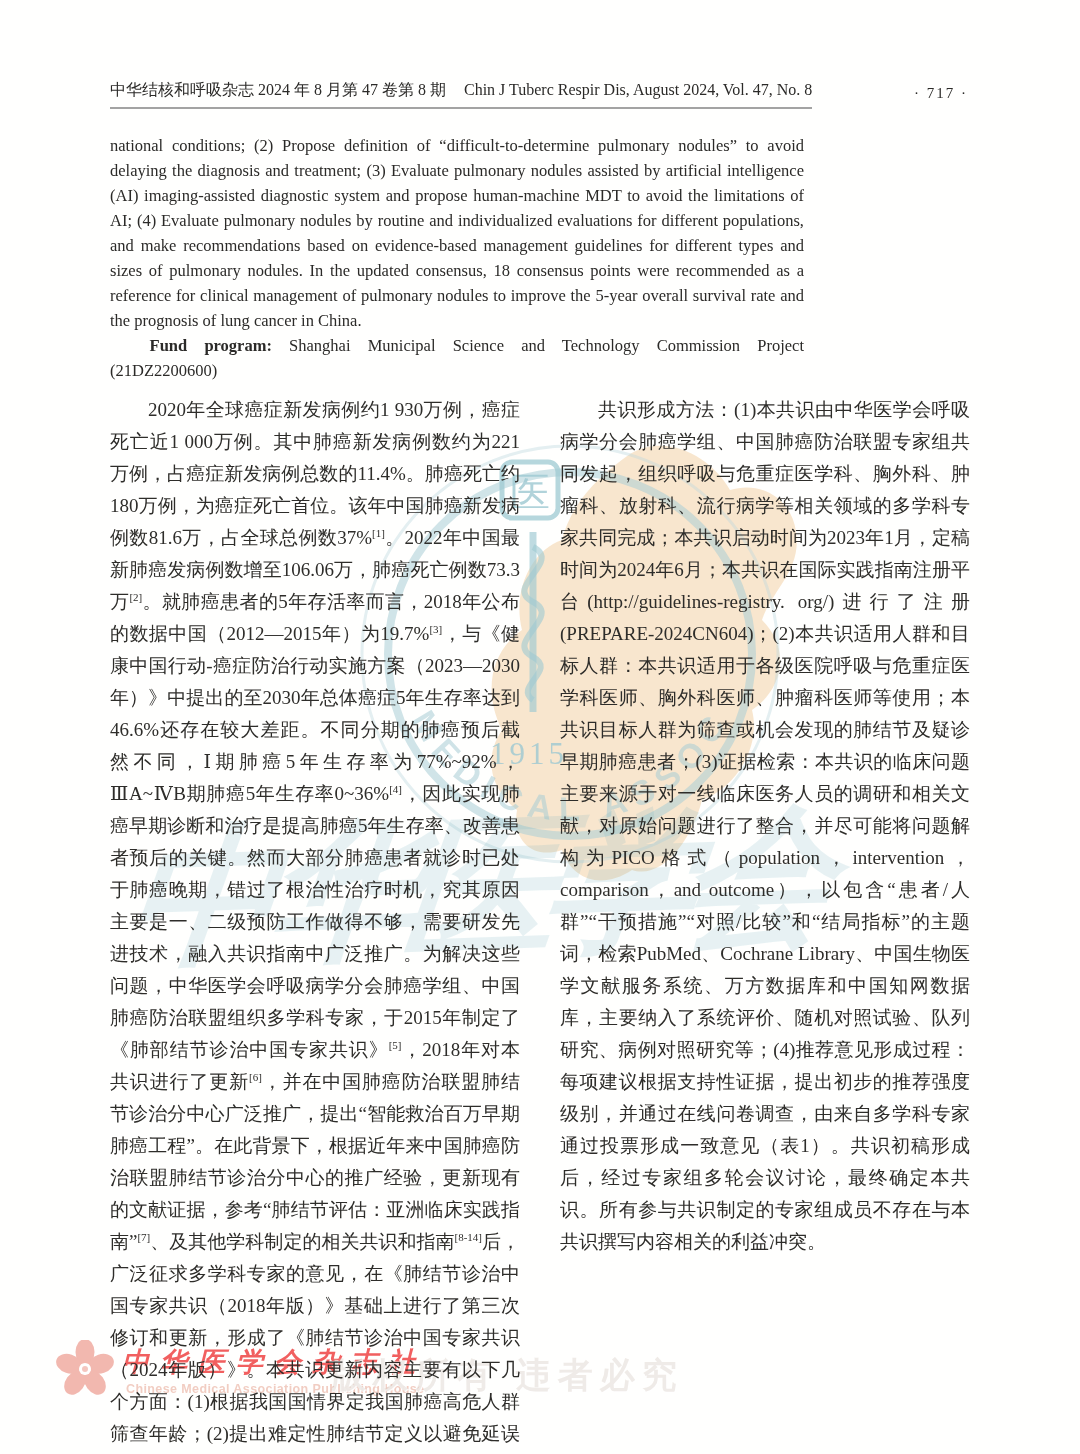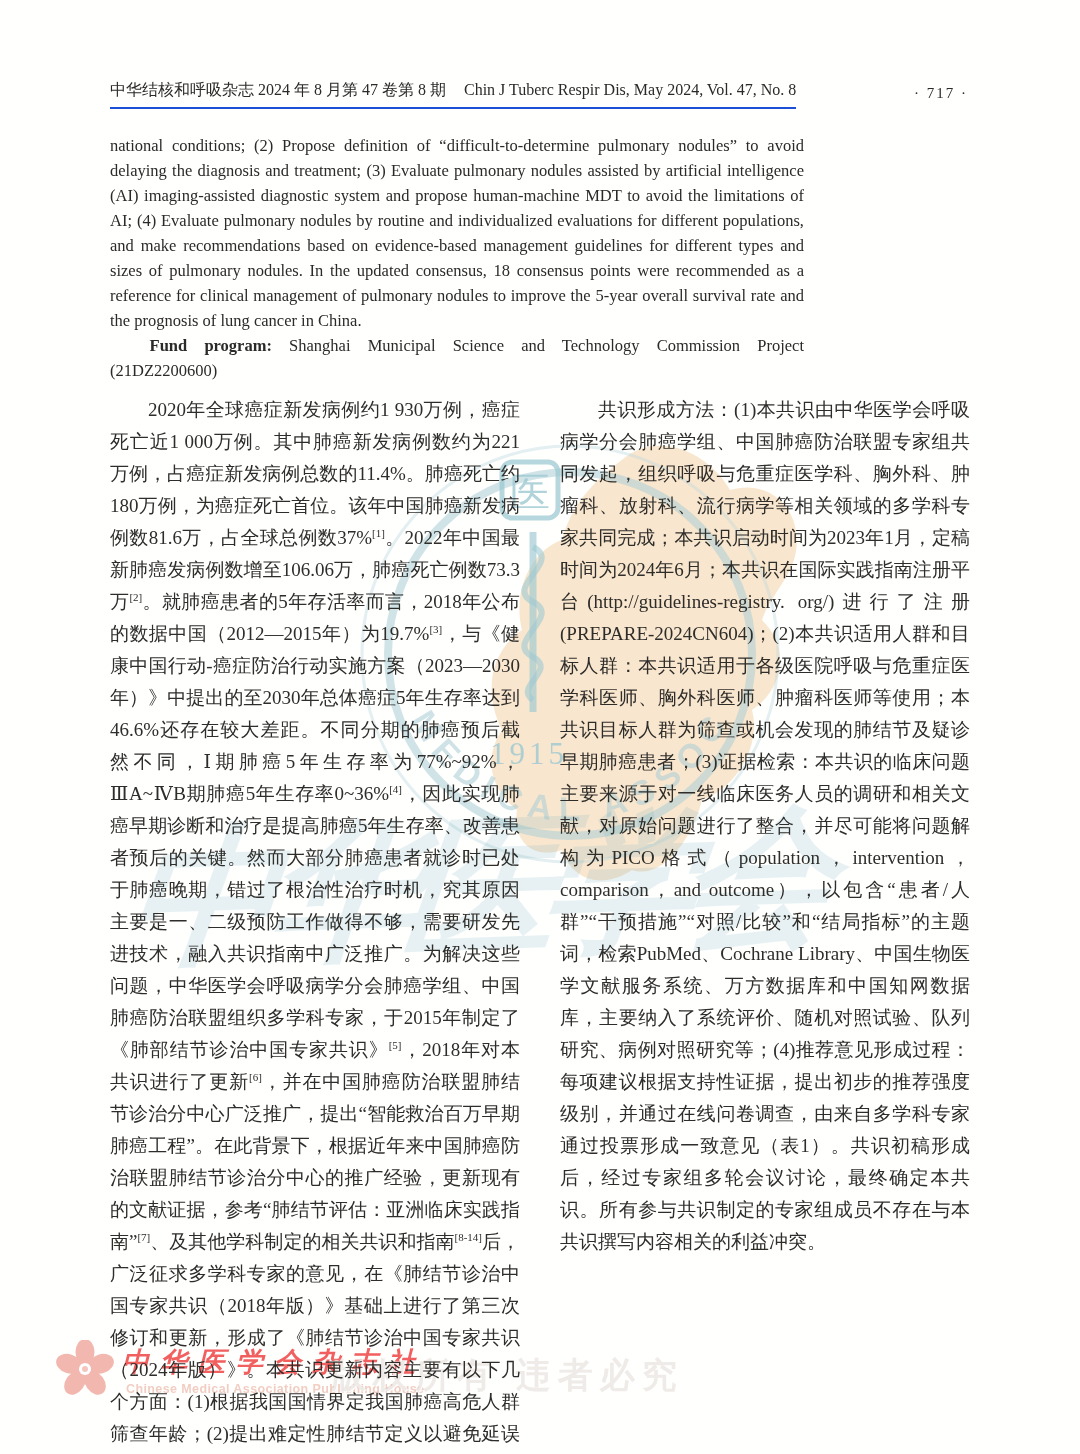--- a/index.html
+++ b/index.html
@@ -33,21 +33,21 @@
     font-size:12.5px;font-weight:bold;letter-spacing:0.4px;
     color:#f0c8bc;opacity:0.9;white-space:nowrap;
     font-family:"Liberation Sans","DejaVu Sans",sans-serif;
   }
   
   .hdr{
     position:absolute;left:110px;right:112px;top:80px;z-index:2;
     display:flex;justify-content:space-between;align-items:flex-end;
   }
   .hdr-left{
-    border-bottom:2px solid #1d4ed8;padding-bottom:6px;
+    border-bottom:2px solid #a3a3a3;padding-bottom:6px;
     display:flex;gap:18px;align-items:baseline;font-size:16px;white-space:nowrap;
   }
   .hdr-num{font-size:15px;padding-bottom:7px;letter-spacing:2px;}
   
   .abstract{
     position:absolute;left:110px;top:133px;width:694px;z-index:2;
     font-size:16.5px;line-height:25px;text-align:justify;
   }
   .abstract p{margin:0;}
   .fund{margin-top:0 !important;text-indent:2.4em;}
@@ -109,21 +109,21 @@
       <circle cx="29" cy="29" r="3" fill="#f0aca2" opacity="0.7"></circle>
     </svg>
     <div class="wm-cma-script">中华医学会杂志社</div>
     <div class="wm-cma-en">Chinese Medical Association Publishing House</div>
     <div class="wm-copyright">版权所有 违者必究</div>
   </div>
 
   <div class="hdr">
     <div class="hdr-left">
       <span>中华结核和呼吸杂志 2024 年 8 月第 47 卷第 8 期</span>
-      <span>Chin J Tuberc Respir Dis, May 2024, Vol. 47, No. 8</span>
+      <span>Chin J Tuberc Respir Dis, August 2024, Vol. 47, No. 8</span>
     </div>
     <span class="hdr-num">· 717 ·</span>
   </div>
 
   <div class="abstract">
     <p>national conditions; (2) Propose definition of “difficult-to-determine pulmonary nodules” to avoid delaying the diagnosis and treatment; (3) Evaluate pulmonary nodules assisted by artificial intelligence (AI) imaging-assisted diagnostic system and propose human-machine MDT to avoid the limitations of AI; (4) Evaluate pulmonary nodules by routine and individualized evaluations for different populations, and make recommendations based on evidence-based management guidelines for different types and sizes of pulmonary nodules. In the updated consensus, 18 consensus points were recommended as a reference for clinical management of pulmonary nodules to improve the 5-year overall survival rate and the prognosis of lung cancer in China.</p>
     <p class="fund"><b>Fund program:</b> <span>Shanghai Municipal Science and Technology Commission Project (21DZ2200600)</span></p>
   </div>
 
   <div class="cols">

